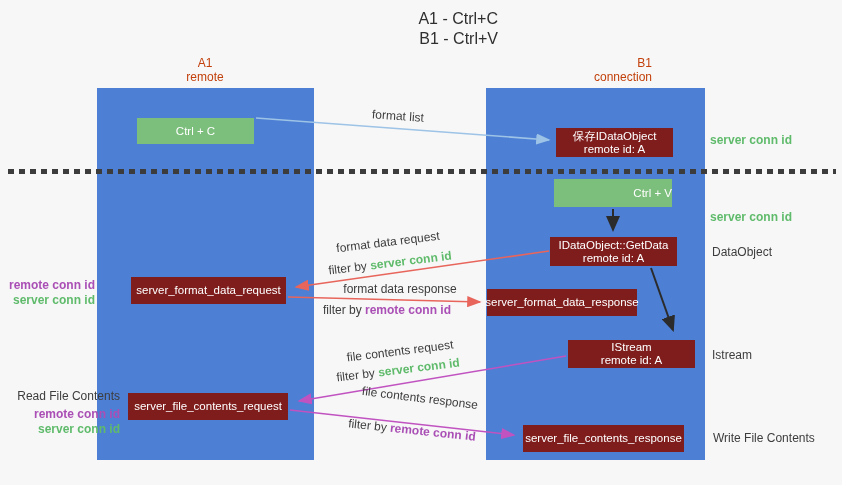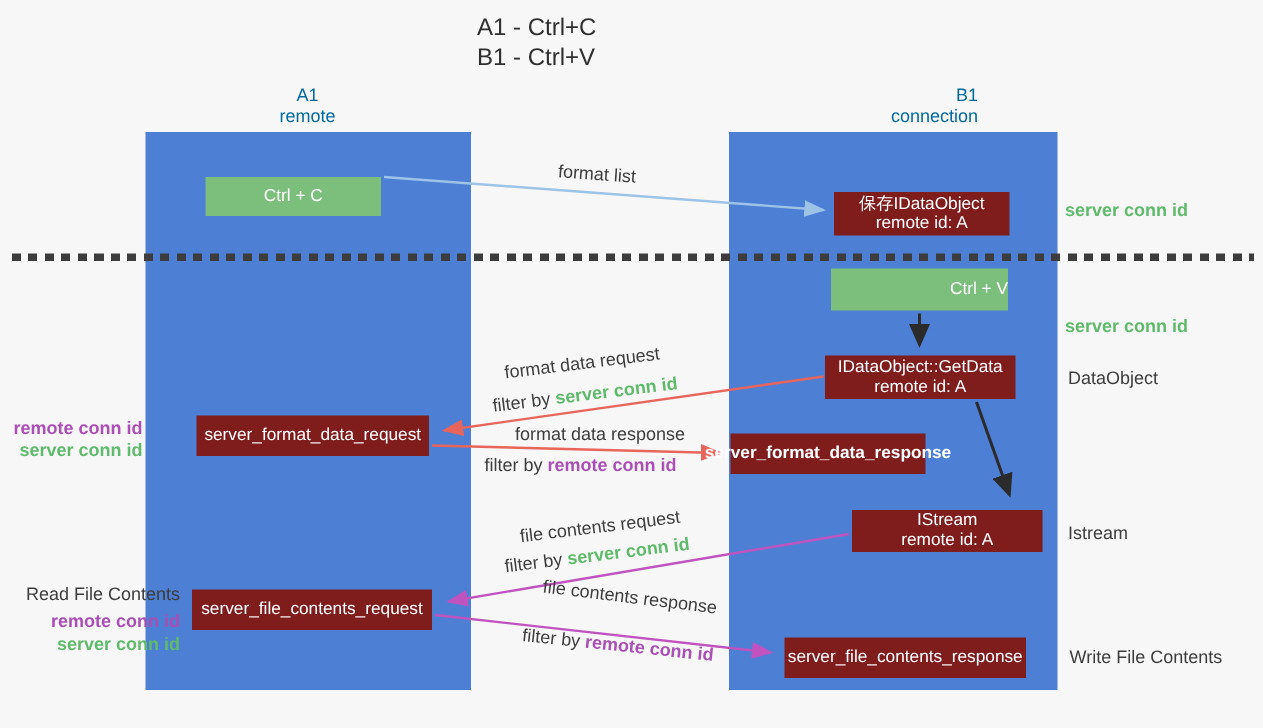--- a/index.html
+++ b/index.html
@@ -1,23 +1,23 @@
 <!DOCTYPE html>
 <html><head>
 <meta charset="utf-8">
 <style>
   html,body{margin:0;padding:0;}
   body{font-family:"Liberation Sans",sans-serif;background:#f7f7f7;}
   .stage{position:relative;width:842px;height:485px;background:#f7f7f7;overflow:hidden;}
 
-  .title{position:absolute;left:318px;top:9px;width:180px;text-align:left;
+  .title{position:absolute;left:318px;top:9px;width:180px;text-align:right;
          font-size:16px;line-height:20px;color:#2f2f2f;}
 
   .colhead{position:absolute;top:56px;width:110px;text-align:center;
-           font-size:12px;line-height:14px;color:#0369a1;}
+           font-size:12px;line-height:14px;color:#c2410c;}
   .colhead.left{left:150px;}
   .colhead.right{left:542px;text-align:right;}
 
   .col{position:absolute;top:88px;height:372px;background:#4d7fd4;}
   .col.left{left:97px;width:217px;}
   .col.right{left:486px;width:219px;}
 
   .arrows{position:absolute;left:0;top:0;width:842px;height:485px;pointer-events:none;z-index:3;}
 
   .divider{position:absolute;left:8px;top:169px;width:828px;height:5px;z-index:4;
@@ -101,21 +101,21 @@
 
   <div class="node orange" style="left:550px;top:237px;width:127px;height:29px;">
     <span>IDataObject::GetData</span>
     <span>remote id: A</span>
   </div>
 
   <div class="node orange" style="left:131px;top:277px;width:155px;height:27px;">
     <span>server_format_data_request</span>
   </div>
 
-  <div class="node orange" style="left:487px;top:289px;width:130px;height:27px;font-weight:bold;">
+  <div class="node orange" style="left:487px;top:289px;width:150px;height:27px;">
     <span>server_format_data_response</span>
   </div>
 
   <div class="node orange" style="left:568px;top:340px;width:127px;height:28px;">
     <span>IStream</span>
     <span>remote id: A</span>
   </div>
 
   <div class="node orange" style="left:128px;top:393px;width:160px;height:27px;">
     <span>server_file_contents_request</span>

